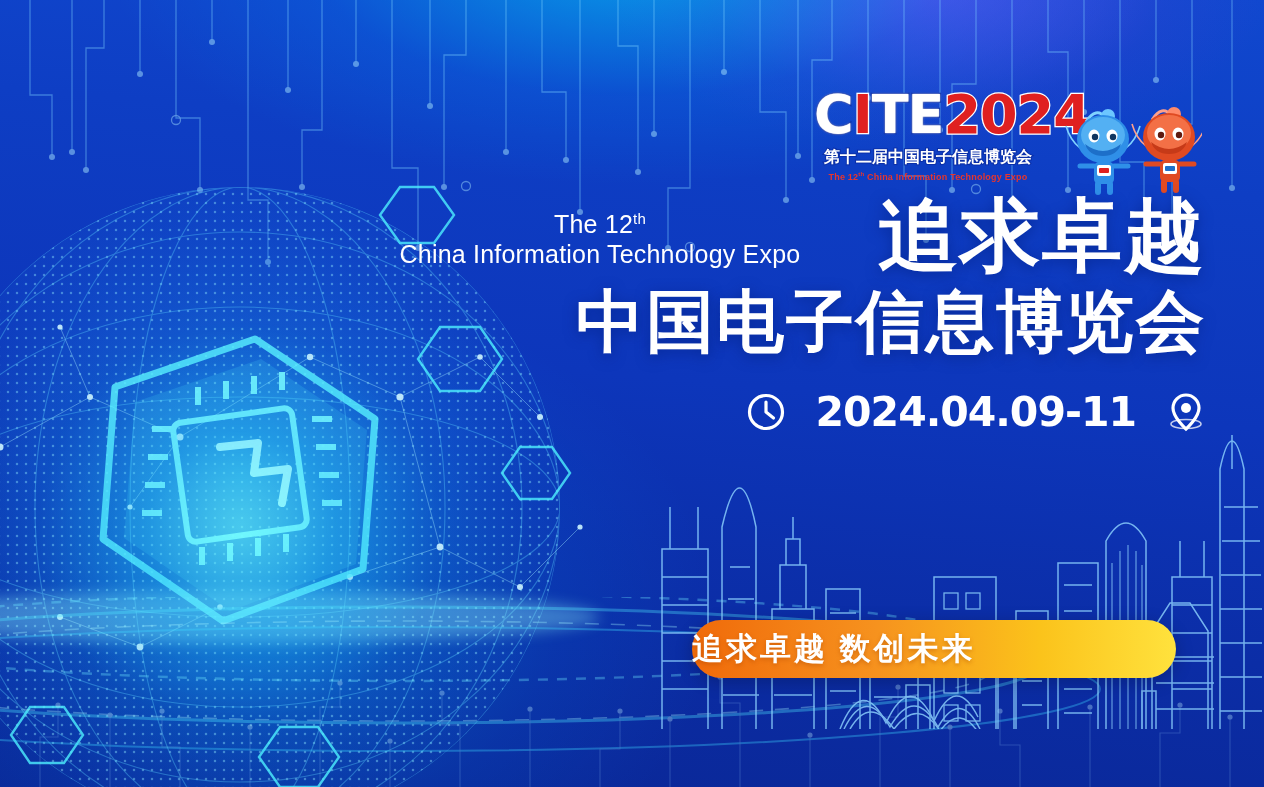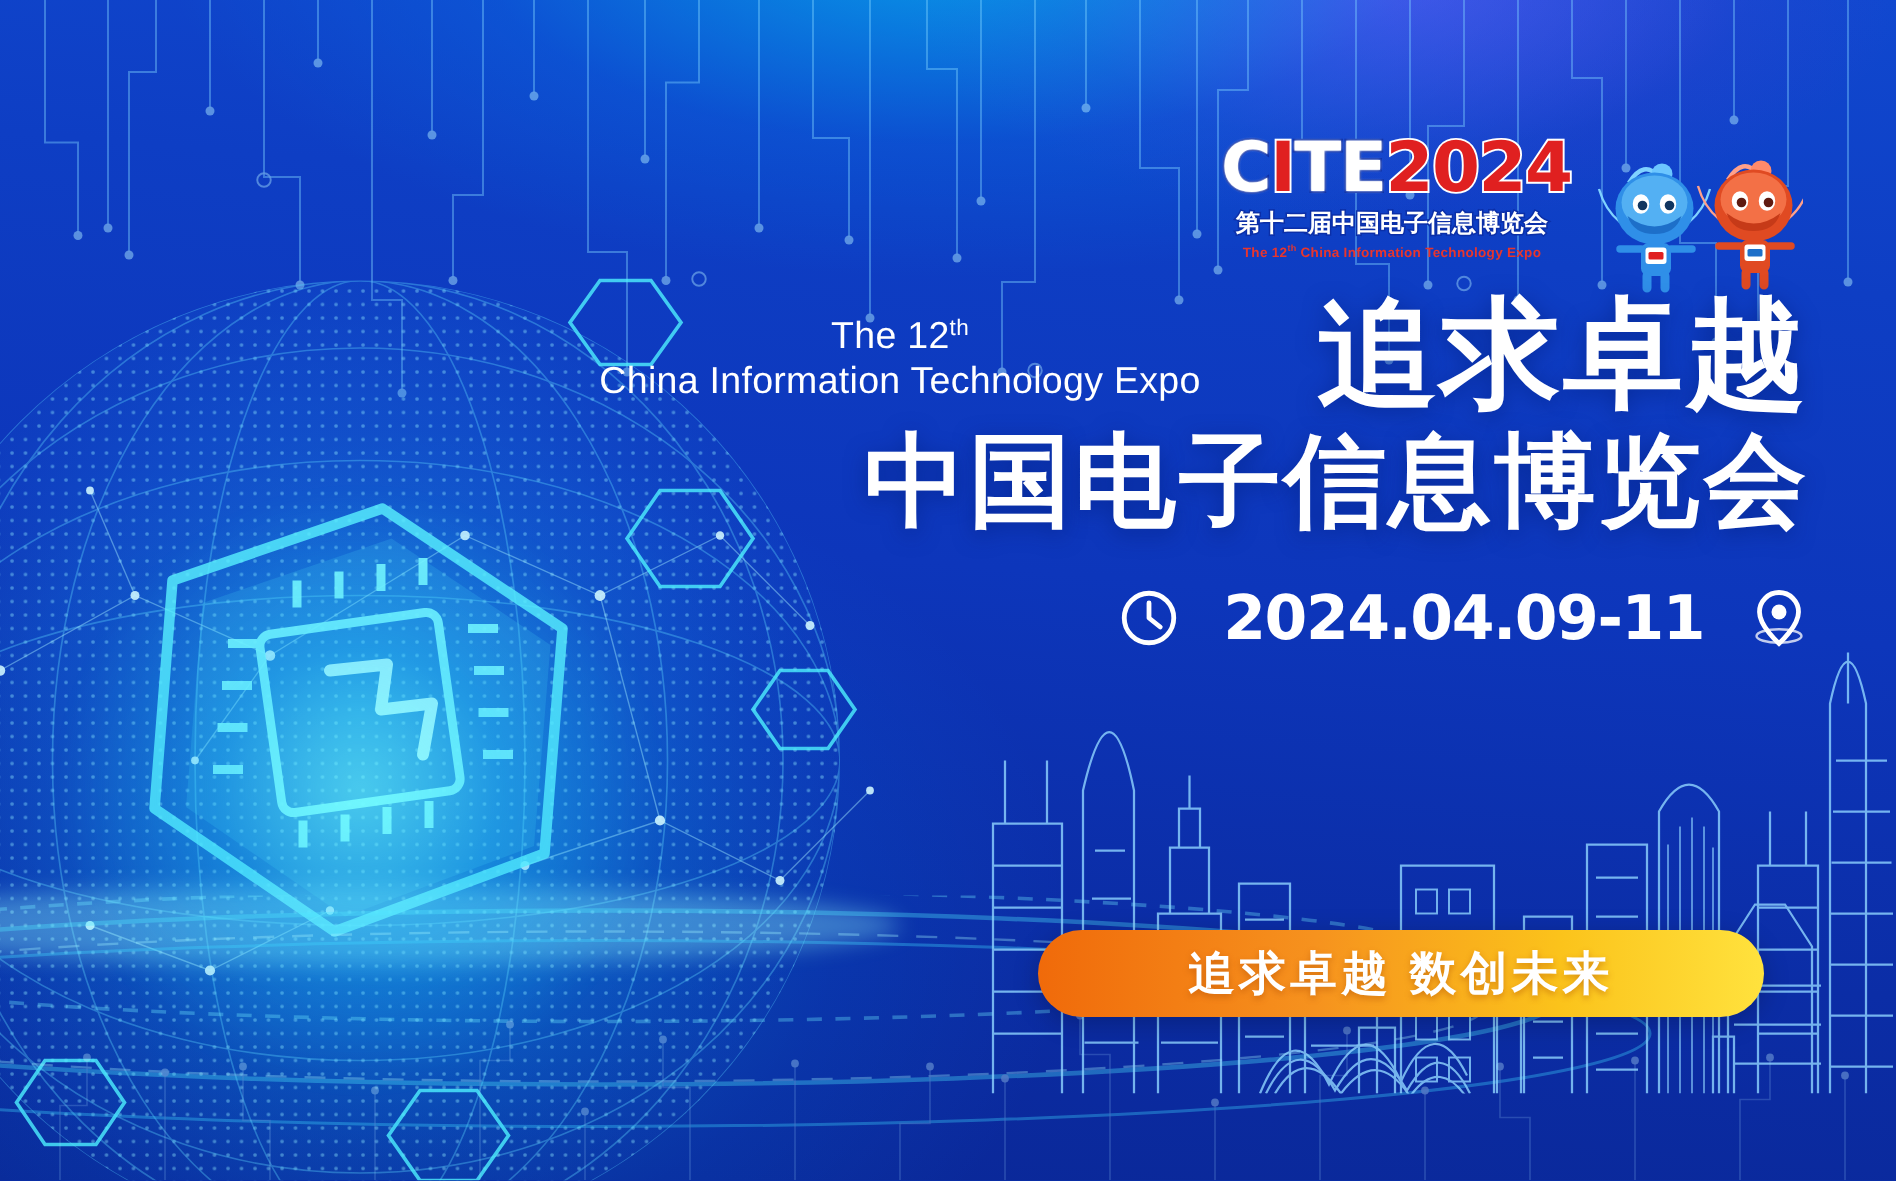--- a/index.html
+++ b/index.html
@@ -29,21 +29,21 @@
     background:radial-gradient(circle at 50% 50%, rgba(110,255,255,.55) 0%, rgba(40,200,255,.30) 32%, rgba(0,140,255,0) 68%);
     filter:blur(4px);
   }
 
   
   .skyline { position:absolute; right:0; bottom:58px; width:620px; height:330px; opacity:.85; }
 
   
   .logo-block { position:absolute; right:222px; top:88px; width:228px; text-align:center; }
   .logo-cite {
-    font-size:46px; font-weight:bold; letter-spacing:-1px; line-height:1;
+    font-size:54px; font-weight:bold; letter-spacing:-1px; line-height:1;
     white-space:nowrap; font-family:"DejaVu Sans", sans-serif;
   }
   .logo-cite .c-white {
     color:#ffffff;
     -webkit-text-stroke:2.5px #0b2fa8;
     paint-order:stroke fill;
     text-shadow:0 0 2px #ffffff;
   }
   .logo-cite .c-red {
     color:#e02020;
@@ -98,21 +98,21 @@
     font-size:41px; font-weight:bold; letter-spacing:-1px;
     font-family:"DejaVu Sans", sans-serif;
   }
   .meta-venue { font-size:38px; font-weight:bold; letter-spacing:1px; }
 
   
   .slogan {
     position:absolute; left:692px; top:620px;
     width:484px; height:58px; border-radius:29px;
     background:linear-gradient(90deg, #f06a0a 0%, #f6921e 38%, #fbc31b 72%, #ffe23d 100%);
-    display:flex; align-items:center; justify-content:center;
+    display:flex; align-items:center; justify-content:flex-start;
     box-shadow:0 4px 18px rgba(0,0,0,.22);
   }
   .slogan-text {
     color:#ffffff; font-size:31px; font-weight:bold; letter-spacing:3px;
     text-shadow:0 2px 4px rgba(170,70,0,.45);
   }
 </style>
 </head>
 <body>
 

